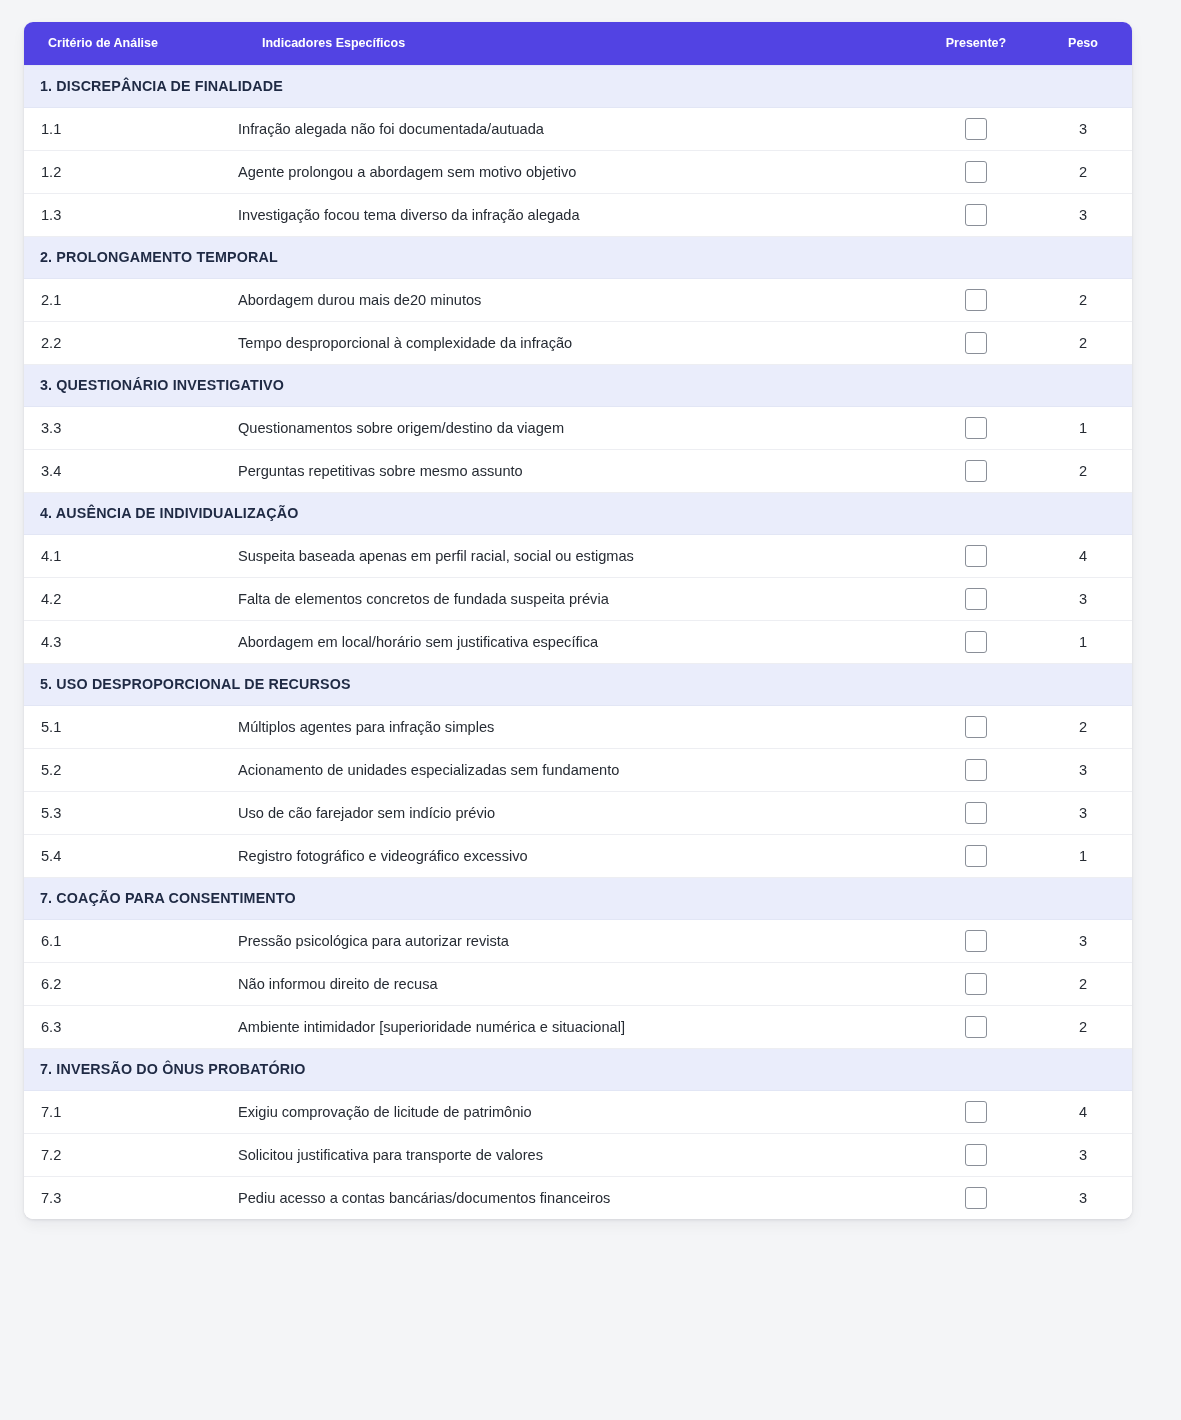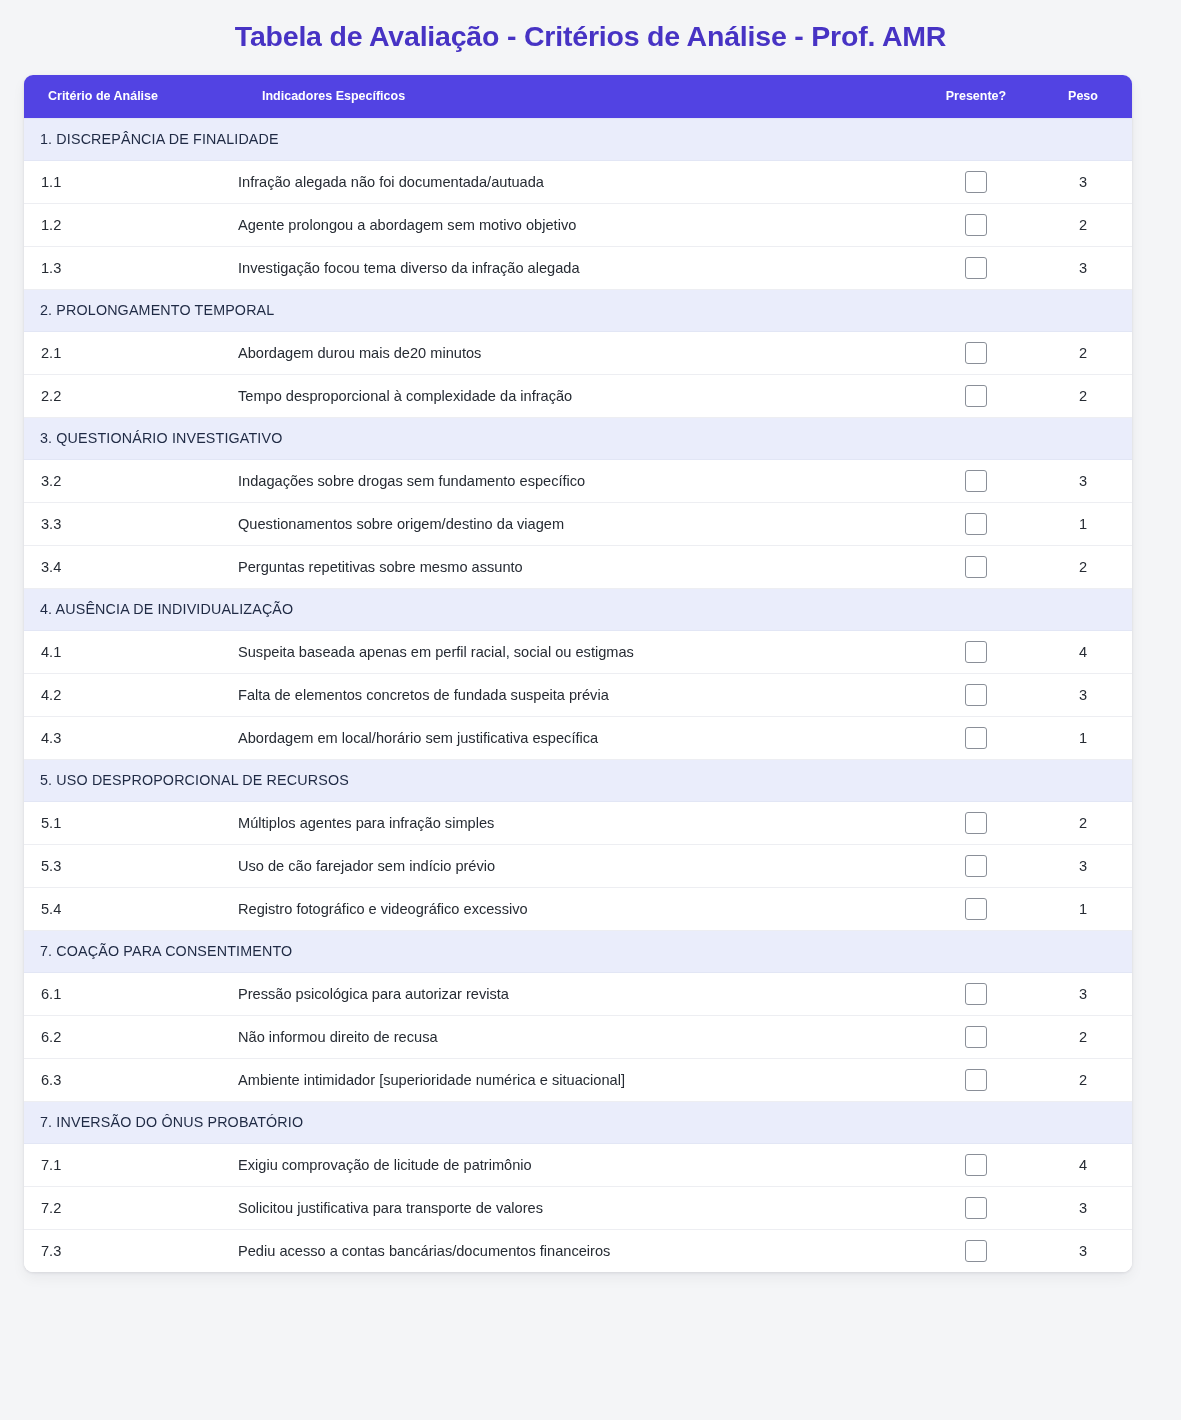--- a/index.html
+++ b/index.html
@@ -61,21 +61,21 @@
   }
   thead th.th-peso{
     text-align:center;
     padding:0 0 0 0;
   }
 
   tr.section-row td{
     background:#eaedfb;
     color:#1f2a44;
     font-size:14.3px;
-    font-weight:400;
+    font-weight:700;
     height:42px;
     vertical-align:middle;
     padding-left:16px;
     letter-spacing:.15px;
     border-top:1px solid #e2e6f5;
     border-bottom:1px solid #e2e6f5;
   }
 
   tr.item-row td{
     background:#ffffff;
@@ -114,21 +114,20 @@
     background:#ffffff;
     vertical-align:middle;
     cursor:pointer;
   }
 </style>
 </head>
 <body>
 
 <div class="page">
 
-  <h1 class="page-title">Tabela de Avaliação - Critérios de Análise - Prof. AMR</h1>
 
   <div class="table-wrap">
     <table>
       <colgroup>
         <col class="c-code">
         <col class="c-ind">
         <col class="c-pres">
         <col class="c-peso">
       </colgroup>
       <thead>
@@ -173,26 +172,20 @@
           <tr class="item-row">
             <td class="cell-code">2.2</td>
             <td class="cell-ind">Tempo desproporcional à complexidade da infração</td>
             <td class="cell-pres"><span class="checkbox" role="checkbox" aria-checked="false"></span></td>
             <td class="cell-peso">2</td>
           </tr>
           <tr class="section-row">
             <td colspan="4">3. QUESTIONÁRIO INVESTIGATIVO</td>
           </tr>
           <tr class="item-row">
-            <td class="cell-code">3.2</td>
-            <td class="cell-ind">Indagações sobre drogas sem fundamento específico</td>
-            <td class="cell-pres"><span class="checkbox" role="checkbox" aria-checked="false"></span></td>
-            <td class="cell-peso">3</td>
-          </tr>
-          <tr class="item-row">
             <td class="cell-code">3.3</td>
             <td class="cell-ind">Questionamentos sobre origem/destino da viagem</td>
             <td class="cell-pres"><span class="checkbox" role="checkbox" aria-checked="false"></span></td>
             <td class="cell-peso">1</td>
           </tr>
           <tr class="item-row">
             <td class="cell-code">3.4</td>
             <td class="cell-ind">Perguntas repetitivas sobre mesmo assunto</td>
             <td class="cell-pres"><span class="checkbox" role="checkbox" aria-checked="false"></span></td>
             <td class="cell-peso">2</td>
@@ -219,20 +212,26 @@
             <td class="cell-peso">1</td>
           </tr>
           <tr class="section-row">
             <td colspan="4">5. USO DESPROPORCIONAL DE RECURSOS</td>
           </tr>
           <tr class="item-row">
             <td class="cell-code">5.1</td>
             <td class="cell-ind">Múltiplos agentes para infração simples</td>
             <td class="cell-pres"><span class="checkbox" role="checkbox" aria-checked="false"></span></td>
             <td class="cell-peso">2</td>
+          </tr>
+          <tr class="item-row">
+            <td class="cell-code">5.2</td>
+            <td class="cell-ind">Acionamento de unidades especializadas sem fundamento</td>
+            <td class="cell-pres"><span class="checkbox" role="checkbox" aria-checked="false"></span></td>
+            <td class="cell-peso">3</td>
           </tr>
           <tr class="item-row">
             <td class="cell-code">5.3</td>
             <td class="cell-ind">Uso de cão farejador sem indício prévio</td>
             <td class="cell-pres"><span class="checkbox" role="checkbox" aria-checked="false"></span></td>
             <td class="cell-peso">3</td>
           </tr>
           <tr class="item-row">
             <td class="cell-code">5.4</td>
             <td class="cell-ind">Registro fotográfico e videográfico excessivo</td>

